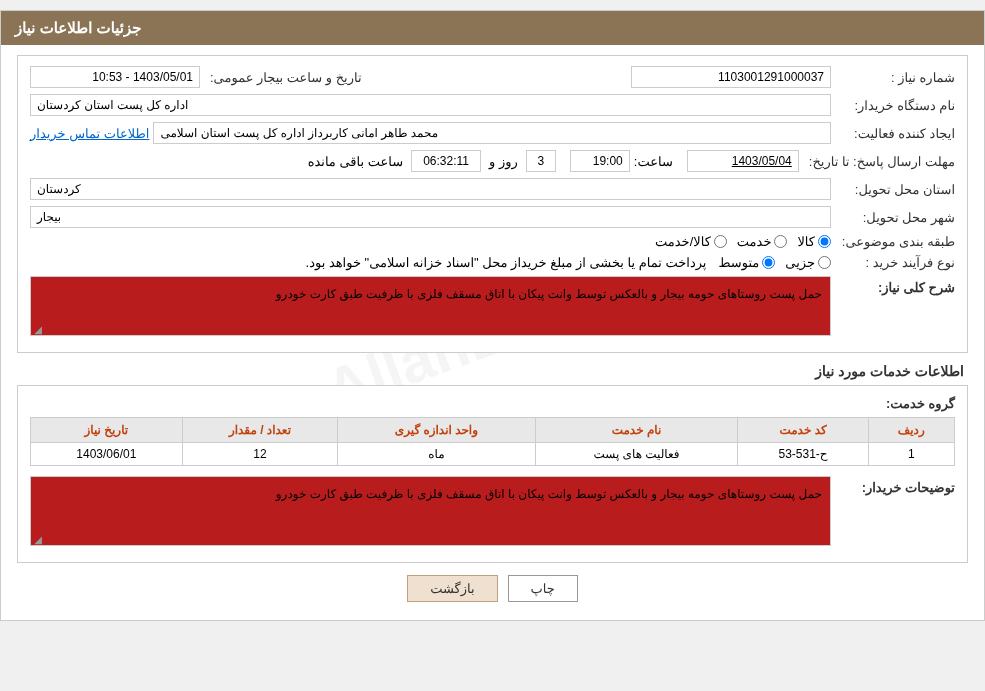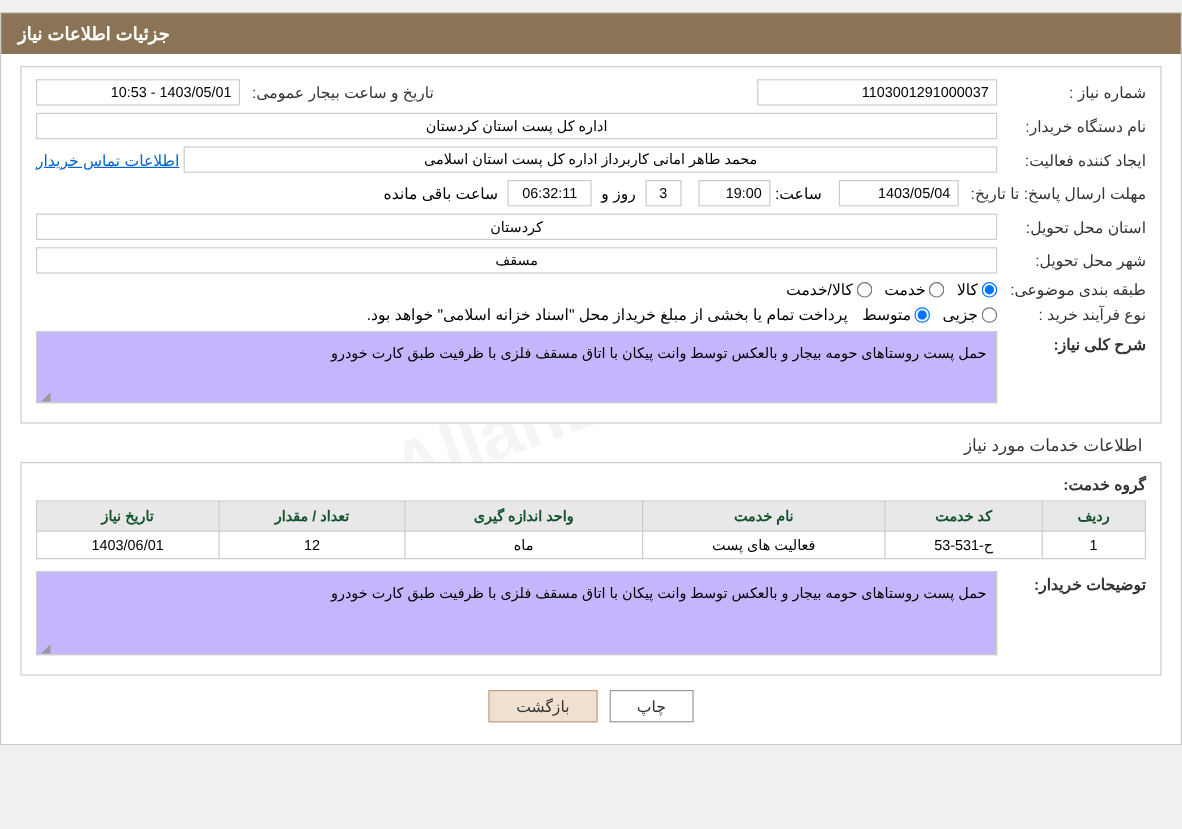--- a/index.html
+++ b/index.html
@@ -45,21 +45,21 @@
       min-width: 120px;
       text-align: right;
       padding-left: 6px;
     }
     .input-field {
       border: 1px solid #ccc;
       padding: 3px 6px;
       background: #fff;
       min-height: 22px;
       flex: 1;
-      text-align: center;
+      text-align: left;
       font-family: Tahoma, Arial, sans-serif;
       font-size: 12px;
     }
     .input-field-fixed {
       border: 1px solid #ccc;
       padding: 3px 6px;
       background: #fff;
       min-height: 22px;
       text-align: right;
       font-family: Tahoma, Arial, sans-serif;
@@ -74,51 +74,51 @@
     .radio-group {
       display: flex;
       align-items: center;
       gap: 10px;
     }
     .radio-item {
       display: flex;
       gap: 3px;
     }
     .section-title {
-      font-weight: normal;
+      font-weight: bold;
       font-size: 14px;
       color: #333;
-      margin: 8px 16px 6px 0;
+      margin: 8px 4px 6px 0;
     }
     .description-box {
       border: 1px solid #ccc;
       padding: 8px;
       min-height: 60px;
-      background: #c4b5fd;
+      background: #b91c1c;
       text-align: right;
       font-family: Tahoma, Arial, sans-serif;
       font-size: 12px;
       line-height: 1.6;
       resize: none;
       width: 100%;
     }
     .table-section {
       margin-bottom: 10px;
     }
     table {
       width: 100%;
       border-collapse: collapse;
       font-size: 12px;
     }
     table th {
       background: #e8e8e8;
       border: 1px solid #ccc;
       padding: 5px 8px;
       text-align: center;
-      color: #14532d;
+      color: #c2410c;
     }
     table td {
       border: 1px solid #ccc;
       padding: 4px 8px;
       text-align: center;
     }
     .btn-row {
       display: flex;
       justify-content: center;
       gap: 10px;
@@ -199,39 +199,39 @@
       </div>
 
       <div class="row">
         <span class="label">ایجاد کننده فعالیت:</span>
         <div class="input-field">محمد طاهر امانی کاربرداز اداره کل پست استان اسلامی</div>
         <span class="link-blue">اطلاعات تماس خریدار</span>
       </div>
 
       <div class="row">
         <span class="label">مهلت ارسال پاسخ: تا تاریخ:</span>
-        <div class="input-field-fixed" style="width:100px;">1403/05/04</div>
+        <div class="input-field-fixed" style="width:112px;text-decoration:underline;">1403/05/04</div>
         <span style="width:6px;"></span>
         <span>ساعت:</span>
         <div class="input-field-fixed" style="width:60px;">19:00</div>
         <span style="width:6px;"></span>
         <div class="input-field-fixed" style="width:30px;text-align:center;">3</div>
         <span style="padding:0 4px;">روز و</span>
         <div class="input-field-fixed" style="width:70px;text-align:center;">06:32:11</div>
         <span style="padding:0 4px;">ساعت باقی مانده</span>
       </div>
 
       <div class="row">
         <span class="label">استان محل تحویل:</span>
         <div class="input-field">کردستان</div>
       </div>
 
       <div class="row">
         <span class="label">شهر محل تحویل:</span>
-        <div class="input-field">مسقف</div>
+        <div class="input-field">بیجار</div>
       </div>
 
       <div class="row">
         <span class="label">طبقه بندی موضوعی:</span>
         <div class="radio-group">
           <div class="radio-item">
             <input type="radio" name="tabaqe" checked="" style="">
             <span>کالا</span>
           </div>
           <div class="radio-item">

